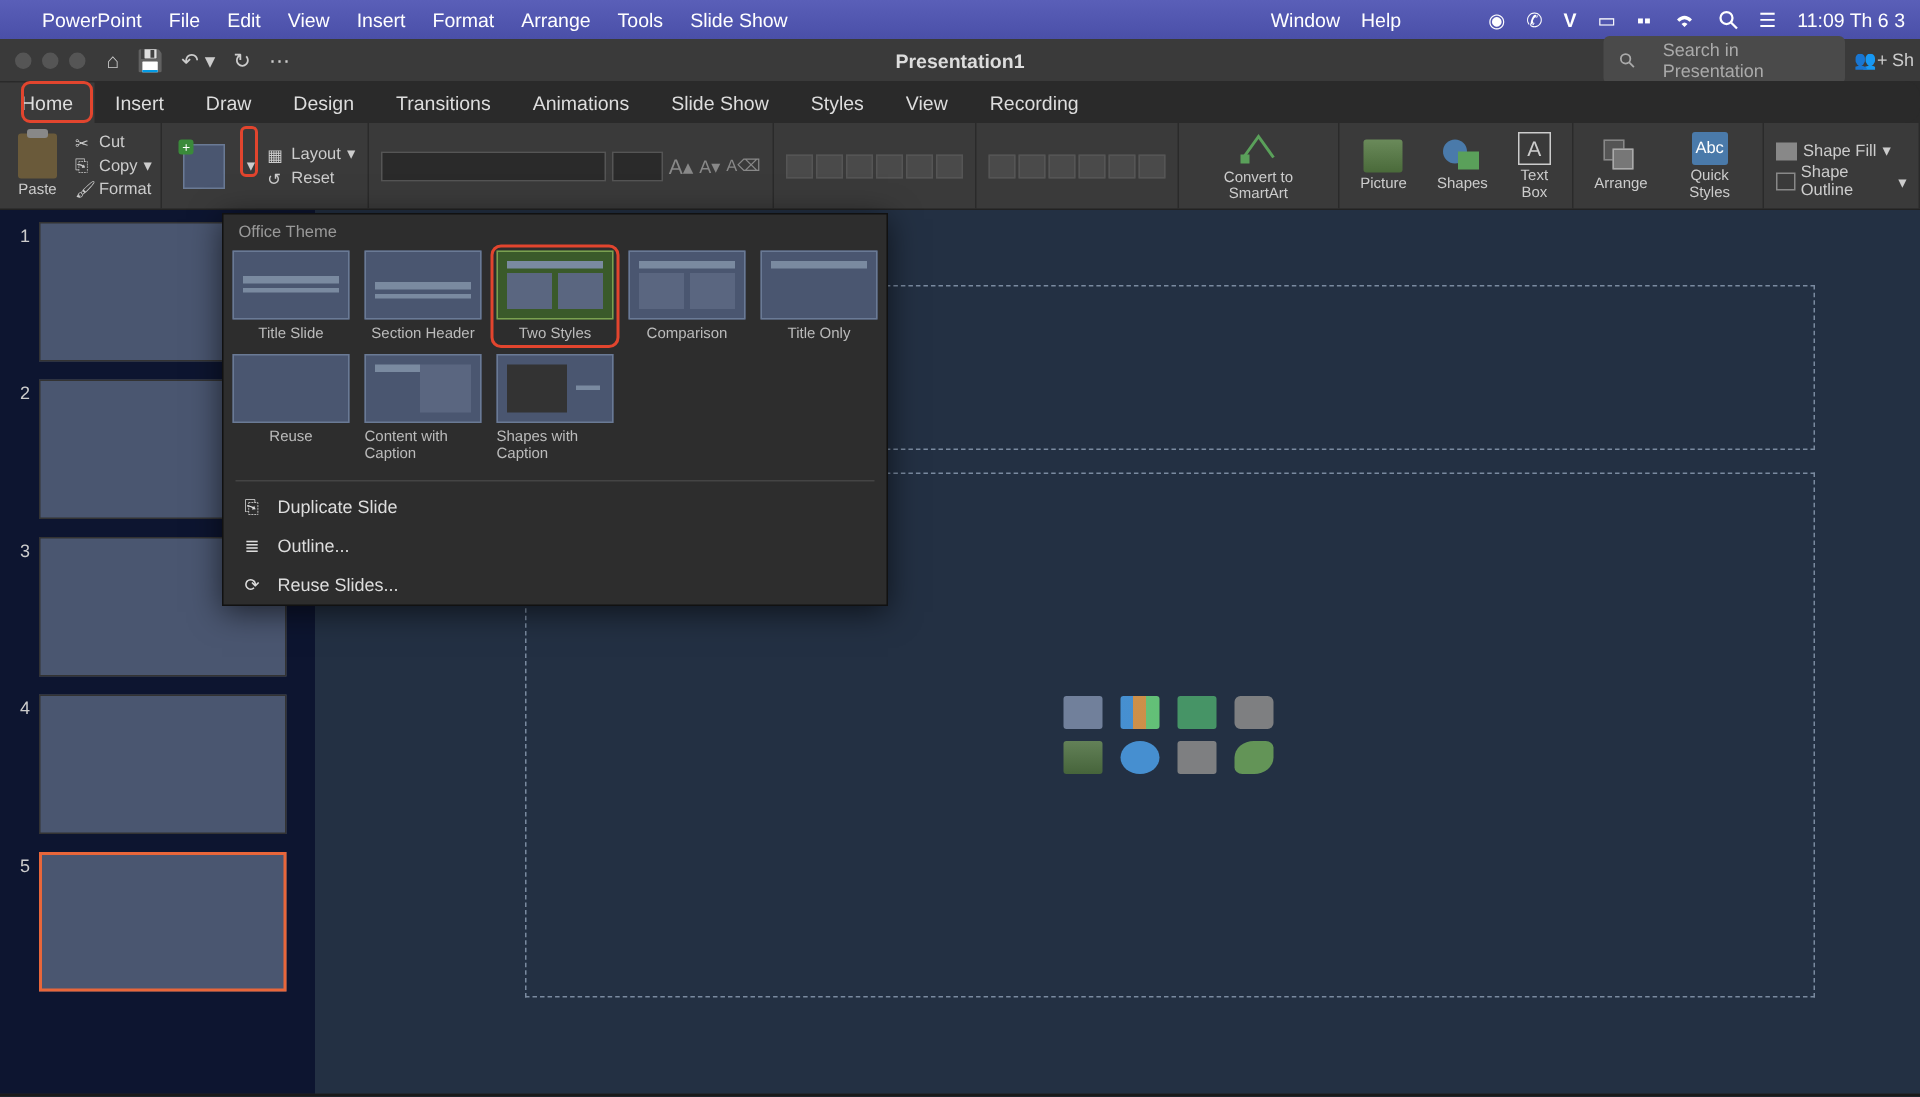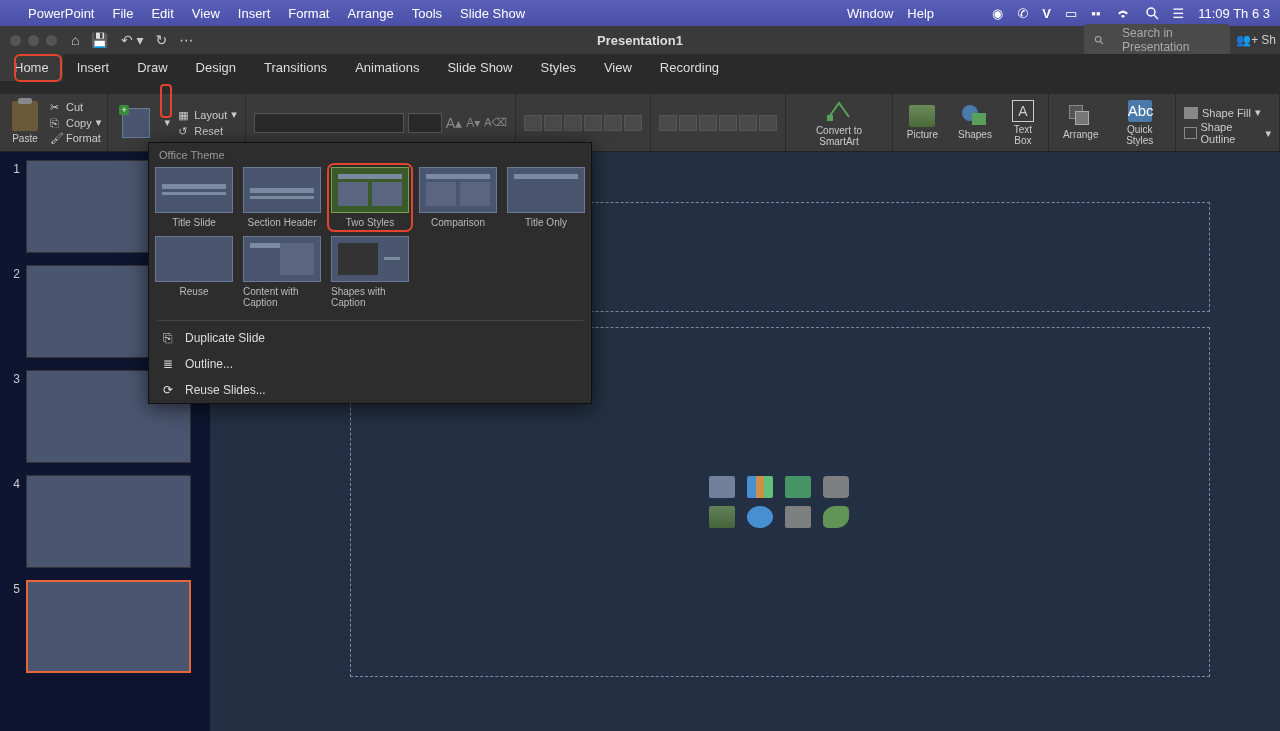--- a/index.html
+++ b/index.html
@@ -12,25 +12,25 @@
 .mac-menubar .right { gap: 14px; }
 .mac-menubar .right span { display: inline-flex; align-items: center; }
 
 
 .window { background: #2a2a2a; }
 .titlebar { height: 28px; background: #3a3a3a; display: flex; align-items: center; color: #ddd; font-size: 13px; position: relative; }
 .traffic { display: flex; gap: 7px; padding-left: 10px; }
 .traffic span { width: 11px; height: 11px; border-radius: 50%; background: #555; }
 .tb-icons { display: flex; gap: 12px; padding-left: 14px; color: #ccc; align-items: center; font-size: 14px; }
 .tb-title { position: absolute; left: 50%; transform: translateX(-50%); font-weight: 600; }
-.tb-search { margin-left: auto; display: flex; align-items: center; background: #4a4a4a; border-radius: 4px; padding: 2px 10px; width: 146px; color: #aaa; font-size: 12px; gap: 18px; margin-right: 6px; }
+.tb-search { margin-left: auto; display: flex; align-items: center; background: #4a4a4a; border-radius: 4px; padding: 2px 10px; width: 161px; color: #aaa; font-size: 12px; gap: 18px; margin-right: 6px; }
 .tb-share { color: #ccc; font-size: 12px; display:flex; align-items:center; gap:3px; padding-right:4px;}
 
 
-.ribbon-tabs { height: 40px; background: #2a2a2a; display: flex; align-items: flex-start; font-size: 13px; color: #ddd; position: relative; border-radius: 10px; }
+.ribbon-tabs { height: 28px; background: #2a2a2a; display: flex; align-items: center; font-size: 13px; color: #ddd; position: relative; border-radius: 10px; }
 .ribbon-tabs .tab { padding: 6px 14px; cursor: pointer; }
 .ribbon-tabs .tab.active { background: #3a3a3a; }
 .home-highlight { position: absolute; left: 14px; top: 0px; width: 48px; height: 28px; border: 2px solid #e2452e; border-radius: 6px; pointer-events: none; }
 
 
 .ribbon { height: 58px; background: #3a3a3a; display: flex; align-items: center; color: #ddd; font-size: 11px; border-bottom: 1px solid #222; position: relative; }
 .ribbon-group { display: flex; flex-direction: column; align-items: center; justify-content: center; padding: 0 8px; height: 100%; border-right: 1px solid #2a2a2a; }
 .ribbon-group.row { flex-direction: row; gap: 6px; }
 .ribbon-btn { display: flex; flex-direction: column; align-items: center; gap: 2px; padding: 2px 6px;}
 .ribbon-btn .lbl { font-size: 10px; color: #ccc; text-align:center; line-height:1.1;}
@@ -261,21 +261,21 @@
 
     <div class="ribbon-group row" style="gap:8px;">
       <div class="ribbon-btn">
           <div style="width:24px;height:22px;position:relative">
             <div style="width:14px;height:14px;background:#555;border:1px solid #888"></div>
             <div style="position:absolute;top:6px;left:6px;width:14px;height:14px;background:#777;border:1px solid #aaa"></div>
           </div>
           <div class="lbl">Arrange</div>
         </div>
       <div class="ribbon-btn">
-          <div style="width:24px;height:22px;background:#4a7aaa;color:#fff;font-size:15px;text-align:center;line-height:22px;border-radius:2px">Abc</div>
+          <div style="width:24px;height:22px;background:#4a7aaa;color:#fff;font-size:11px;text-align:center;line-height:22px;border-radius:2px">Abc</div>
           <div class="lbl">Quick Styles</div>
         </div>
     </div>
 
     <div class="ribbon-group" style="align-items:flex-start;padding-top:6px;">
       <div class="clip-row"><span style="width:14px;height:12px;background:#888;display:inline-block"></span><span>Shape Fill</span> ▾</div>
       <div class="clip-row"><span style="width:14px;height:12px;border:1px solid #888;display:inline-block"></span><span>Shape Outline</span> ▾</div>
     </div>
   </div>
 

